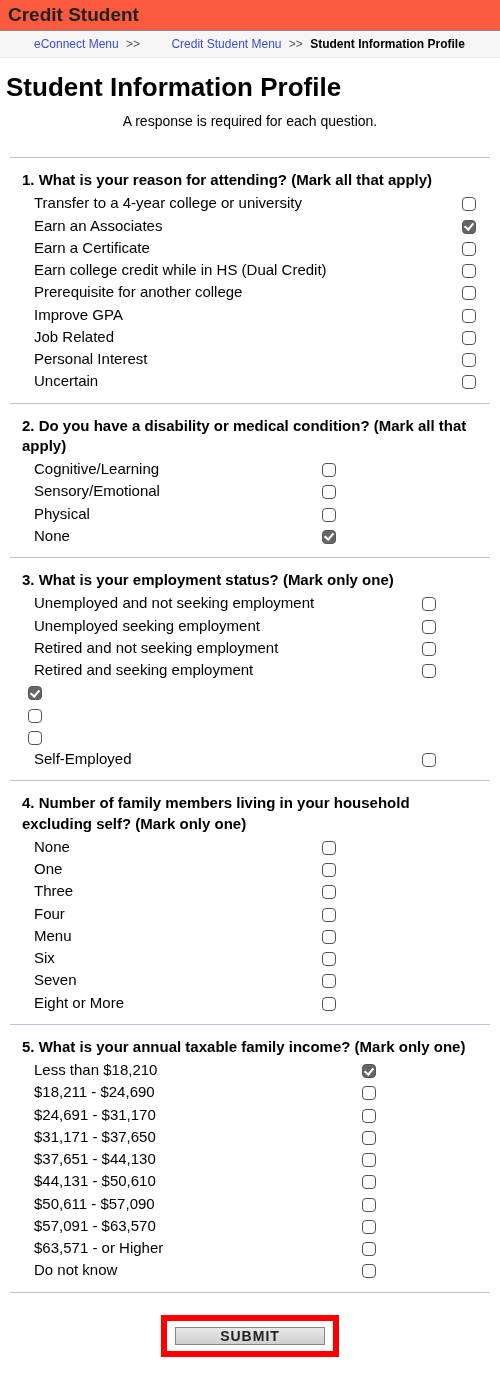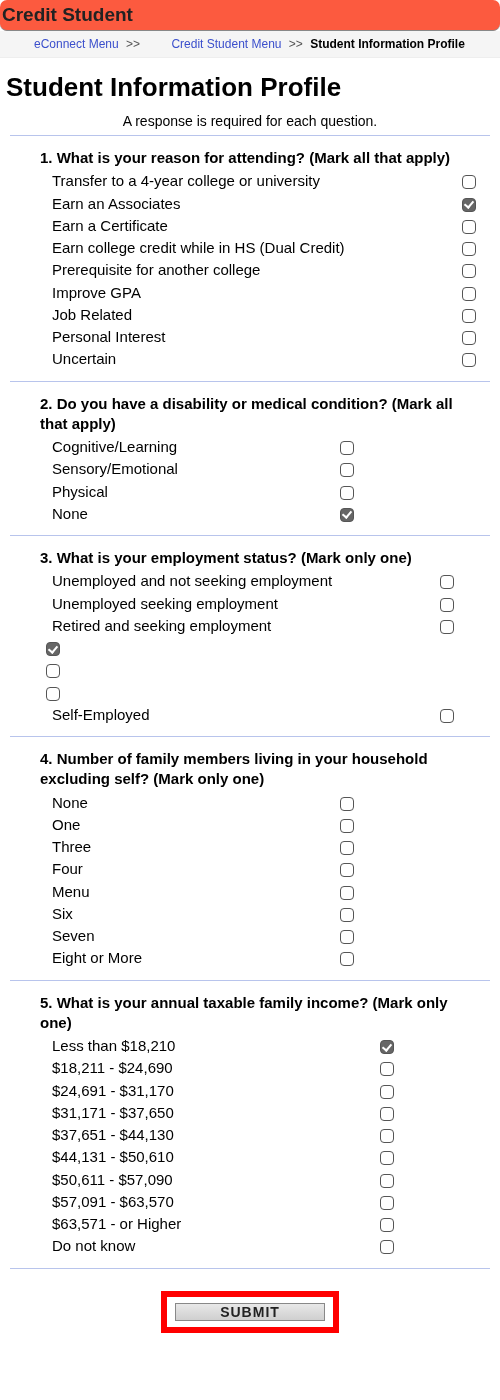--- a/index.html
+++ b/index.html
@@ -5,52 +5,51 @@
   * { box-sizing: border-box; }
   body {
     margin: 0;
     font-family: Arial, Helvetica, sans-serif;
     width: 500px;
     background: #fff;
     color: #000;
   }
   .header-bar {
     background: #fc5a3f;
-    padding: 4px 2px;
+    padding: 4px 8px;
     font-size: 19px;
     font-weight: bold;
     color: #222;
     border-bottom: 1px solid #888;
-    border-radius: 7px;
   }
   .breadcrumb {
     background: #f5f5f5;
     padding: 6px 10px;
     font-size: 12px;
     border-bottom: 1px solid #eee;
   }
   .breadcrumb a { color: #3b4fcc; text-decoration: none; margin-left: 24px; }
   .breadcrumb .sep { color: #555; margin: 0 4px; }
   .breadcrumb .current { font-weight: bold; color: #000; }
   h1.page-title {
     font-size: 26px;
     font-weight: bold;
     margin: 14px 0 8px 6px;
   }
   .instruction {
     text-align: center;
     font-size: 14px;
-    margin: 10px 0 6px 0;
+    margin: 10px 0 28px 0;
   }
   .divider {
     border: none;
     border-top: 1px solid #b8c4ec;
     margin: 6px 10px;
   }
-  .question-block { padding: 6px 18px 4px 40px; }
+  .question-block { padding: 6px 18px 4px 22px; }
   .q-title {
     font-weight: bold;
     font-size: 15px;
     line-height: 1.35;
     margin-bottom: 2px;
   }
   .option-row {
     display: flex;
     justify-content: space-between;
     align-items: flex-start;
@@ -202,20 +201,24 @@
       <div class="options-table">
         <div class="option-row">
           <span class="label">Unemployed and not seeking employment</span>
           <span class="cb-wrap"><span class="cb" role="checkbox" aria-checked="false"></span></span>
         </div>
         <div class="option-row">
           <span class="label">Unemployed seeking employment</span>
           <span class="cb-wrap"><span class="cb" role="checkbox" aria-checked="false"></span></span>
         </div>
         <div class="option-row">
+          <span class="label">Retired and not seeking employment</span>
+          <span class="cb-wrap"><span class="cb" role="checkbox" aria-checked="false"></span></span>
+        </div>
+        <div class="option-row">
           <span class="label">Retired and seeking employment</span>
           <span class="cb-wrap"><span class="cb" role="checkbox" aria-checked="false"></span></span>
         </div>
         <div class="option-row">
           <span class="cb-wrap"><span class="cb checked" role="checkbox" aria-checked="true"></span></span>
         </div>
         <div class="option-row">
           <span class="cb-wrap"><span class="cb" role="checkbox" aria-checked="false"></span></span>
         </div>
         <div class="option-row">

